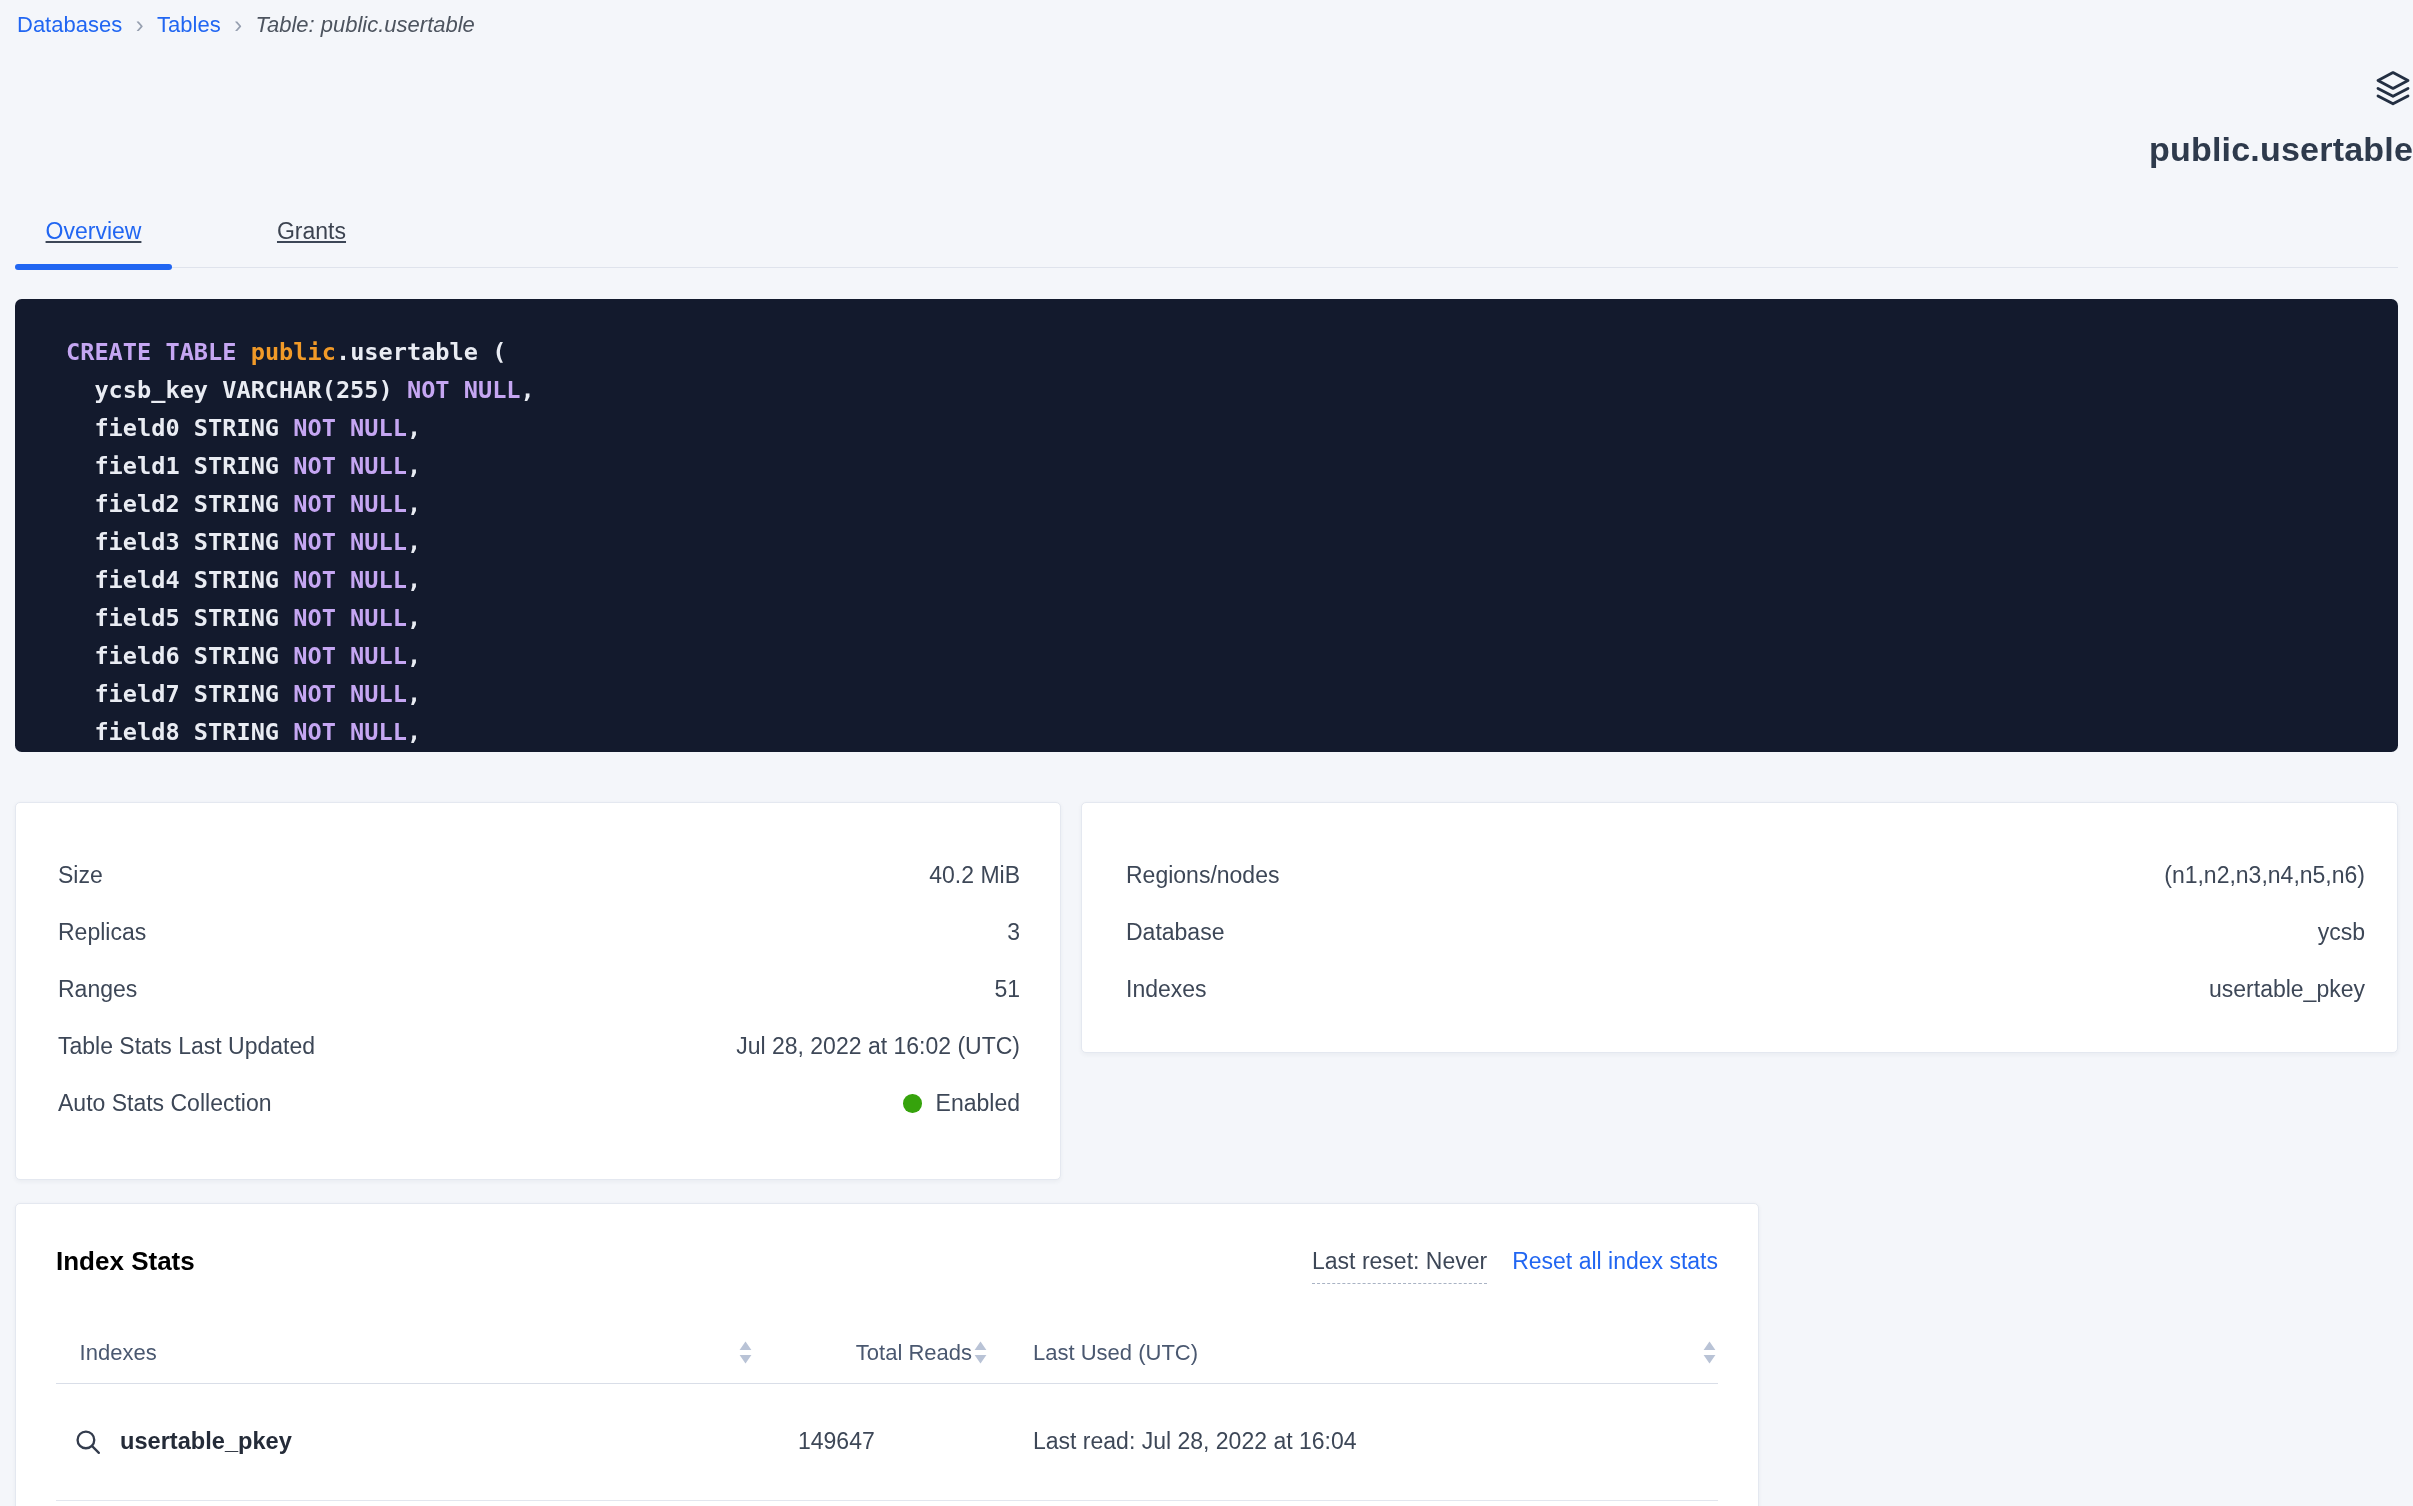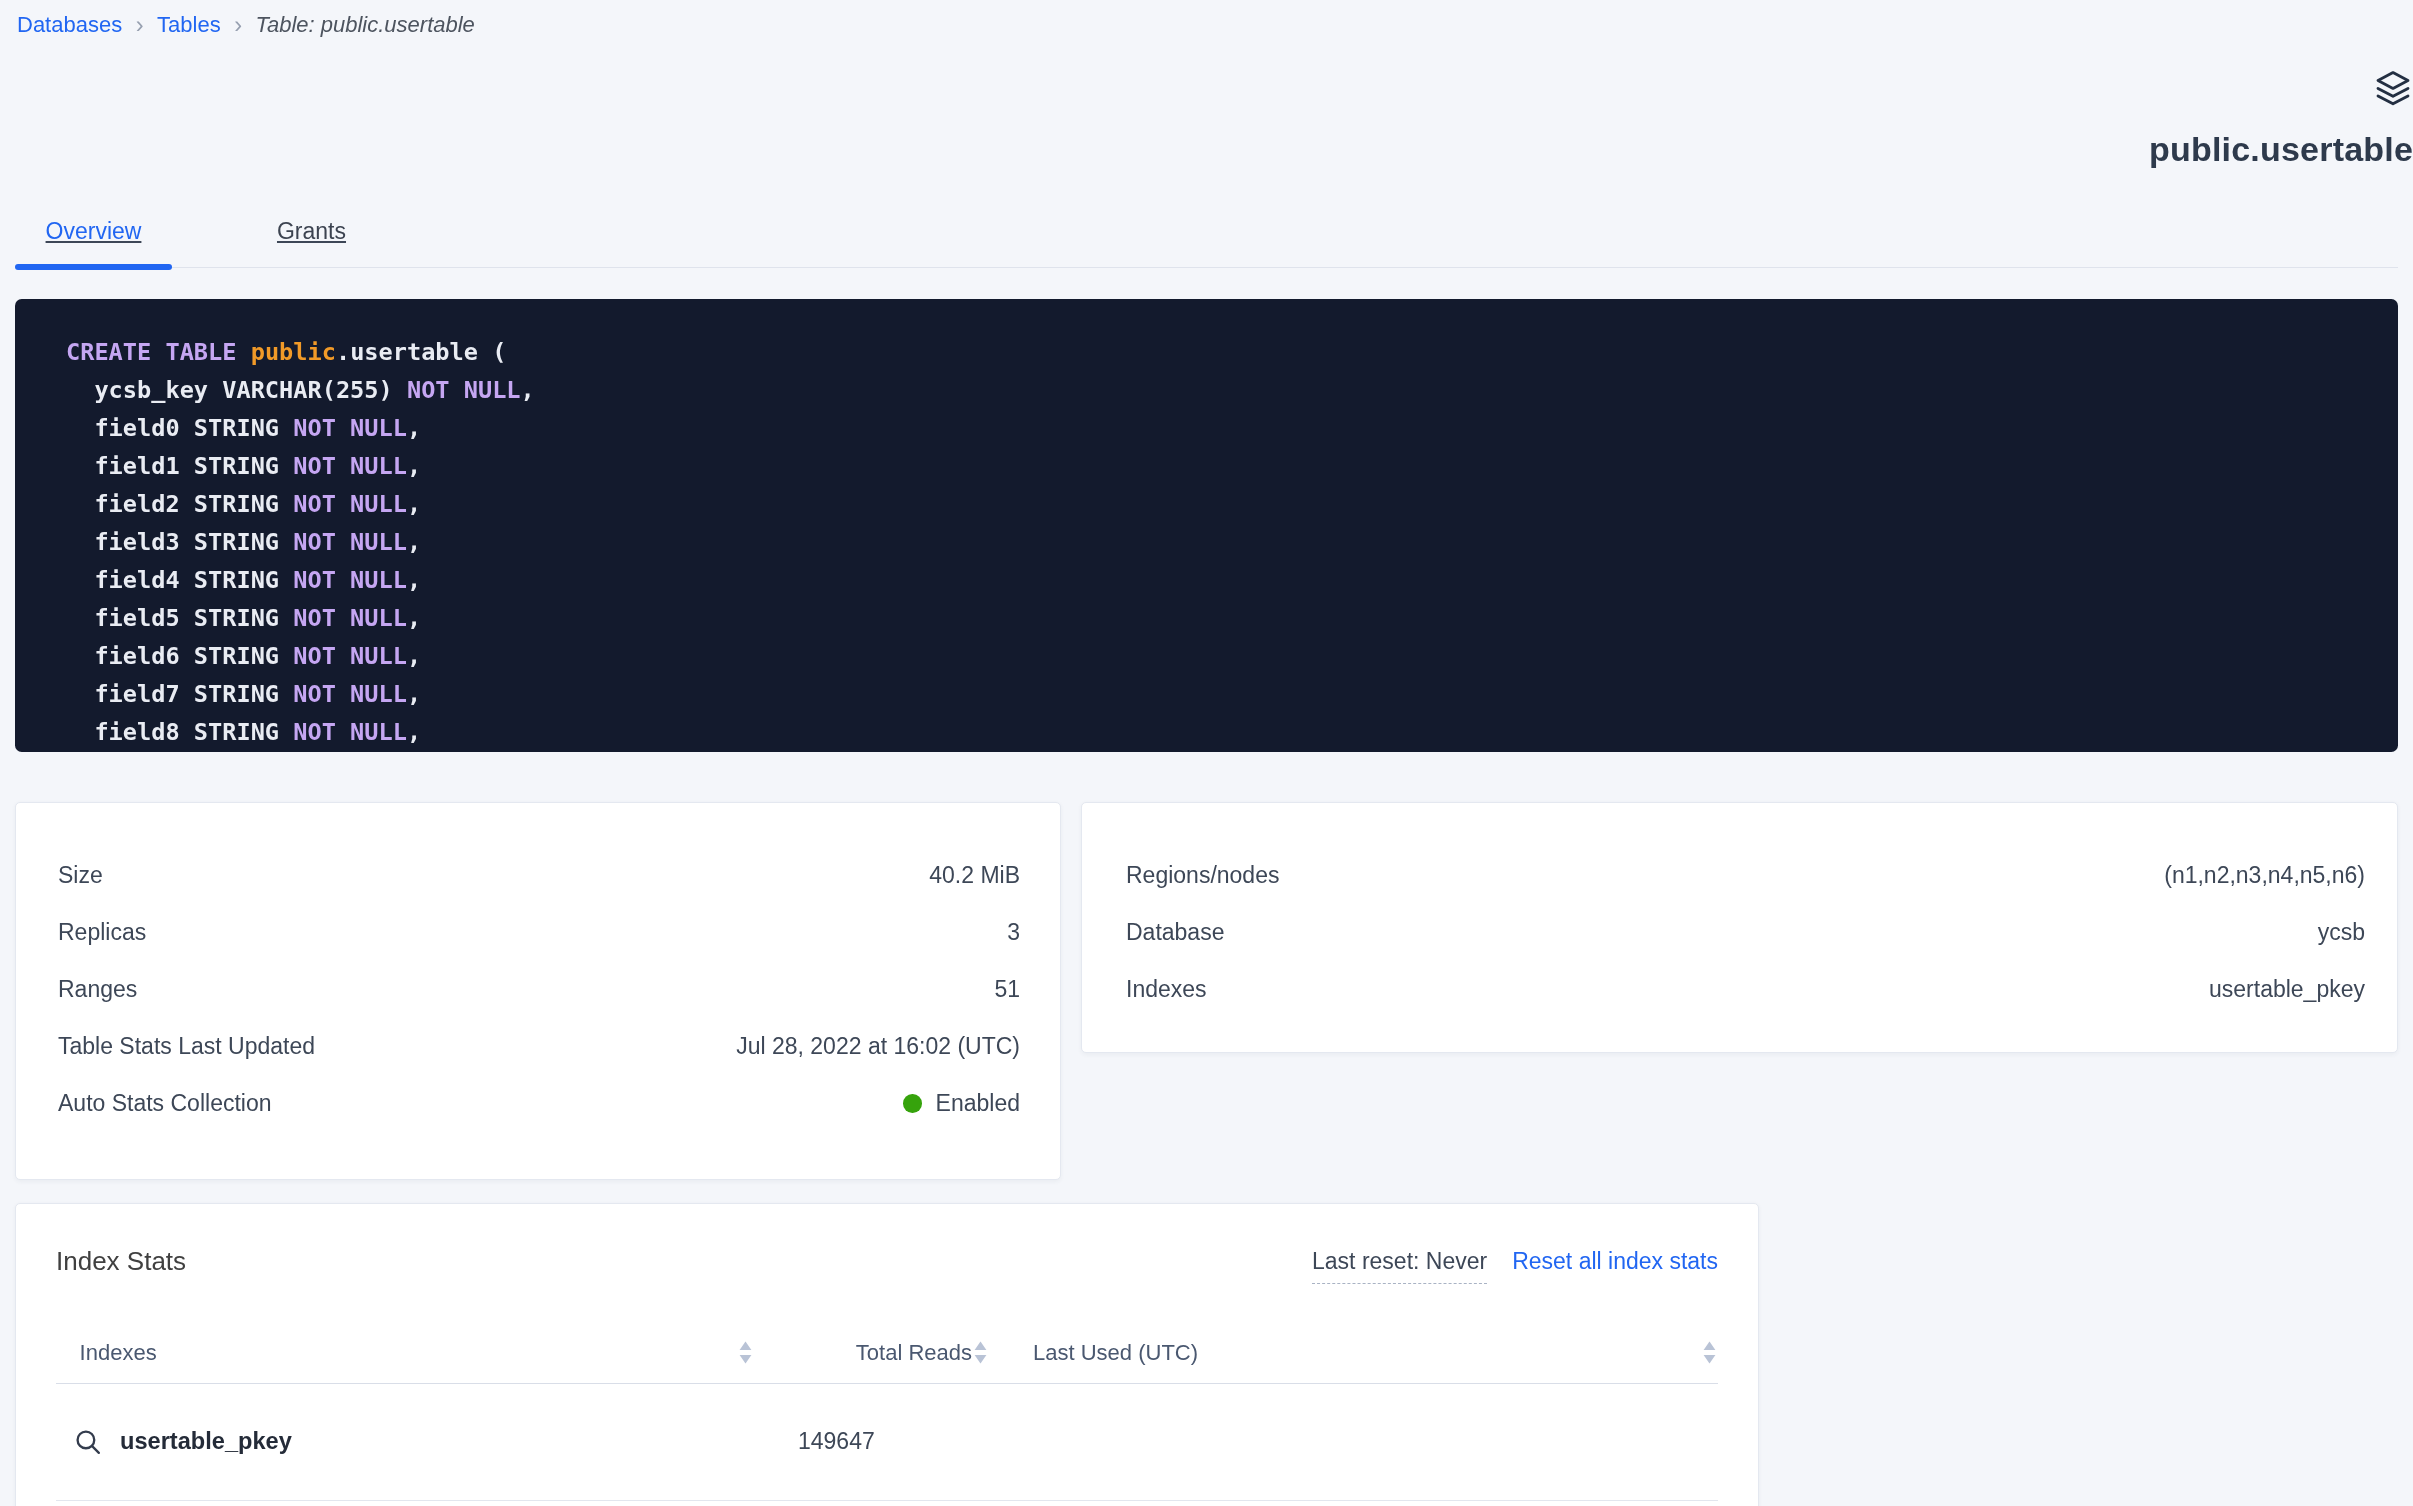--- a/index.html
+++ b/index.html
@@ -62,21 +62,21 @@
   .card-left{width:1046px;padding:44px 40px 47px 42px;}
   .card-right{flex:1;padding:44px 32px 34px 44px;}
   .detail-row{display:flex;justify-content:space-between;align-items:center;height:57px;font-size:23px;}
   .detail-label{color:var(--ink);}
   .detail-value{color:var(--ink);text-align:right;display:flex;align-items:center;gap:13.5px;}
   .status-dot{width:18.6px;height:18.6px;border-radius:50%;background:var(--status-green);display:inline-block;}
 
   
   .index-card{margin:23.6px 15px 0 15px;width:1744px;padding:42px 40px 29px 40px;}
   .index-head{display:flex;justify-content:space-between;align-items:flex-start;}
-  .index-head h2{font-size:26px;font-weight:400;color:#404040;}
+  .index-head h2{font-size:26px;font-weight:700;color:#000000;}
   .index-head-right{display:flex;align-items:flex-start;gap:25px;padding-top:1.7px;}
   .last-reset{font-size:23px;color:var(--ink);border-bottom:1.7px dashed #a9b3c4;padding-bottom:7.6px;cursor:default;}
   .reset-link{font-size:23px;color:var(--accent);text-decoration:none;cursor:pointer;}
 
   .tbl-header{display:flex;align-items:center;height:61px;margin-top:39px;border-bottom:1.7px solid #d9dee8;font-size:22px;color:var(--ink-soft);}
   .col1{flex:0 0 742px;display:flex;align-items:center;justify-content:space-between;padding-left:23.6px;padding-right:44px;}
   .col2{flex:0 0 235px;display:flex;align-items:center;justify-content:flex-end;padding-right:44px;}
   .col3{flex:1;display:flex;align-items:center;justify-content:space-between;}
   .sort-icon{flex:0 0 auto;}
   .sort-icon path{fill:#b9c3d6;}
@@ -214,18 +214,21 @@
               <svg width="30" height="30" viewBox="0 0 36 36" fill="none" stroke="#333c4d" stroke-width="2.8" stroke-linecap="round">
                 <circle cx="15.5" cy="15.5" r="10"></circle>
                 <path d="M23 23 L31 31"></path>
               </svg>
             </span>
             <span class="index-name">usertable_pkey</span>
           </div>
           <div class="col2">
             <span>149647</span>
           </div>
+          <div class="col3">
+            <span>Last read: Jul 28, 2022 at 16:04</span>
+          </div>
         </div>
       </div>
   </section>
 
 </div>
 
 
 </body></html>

